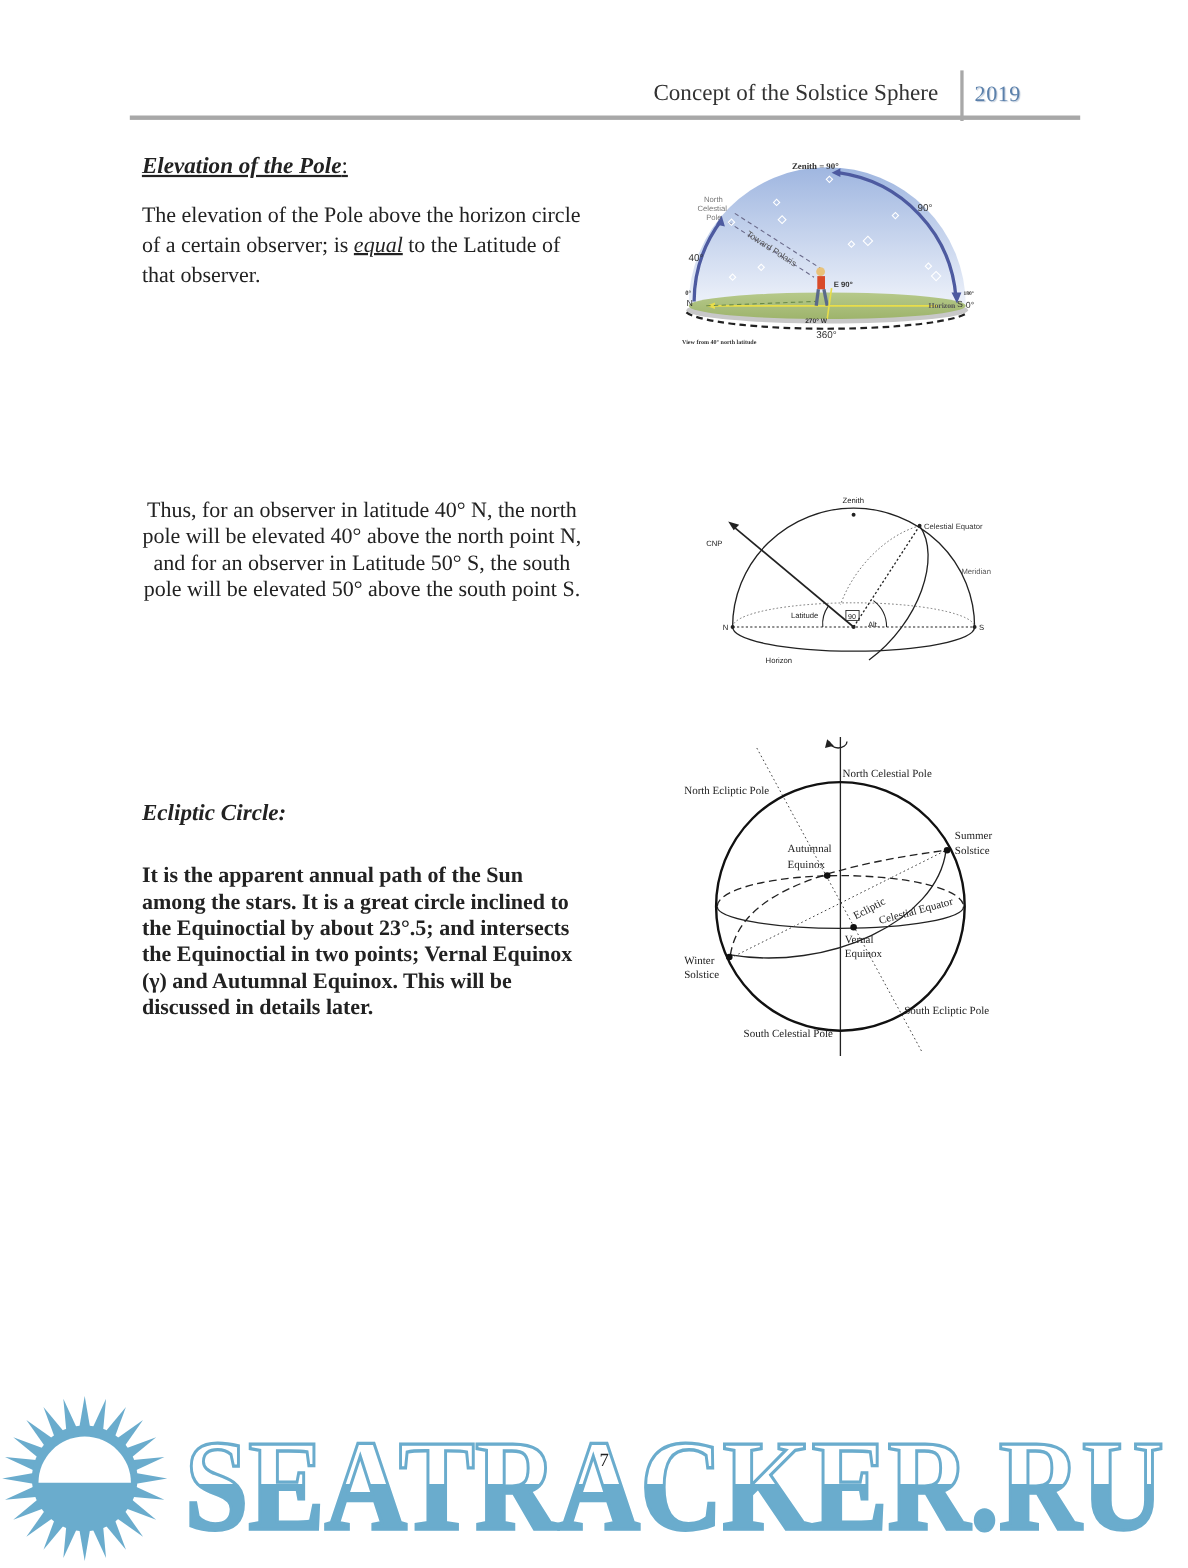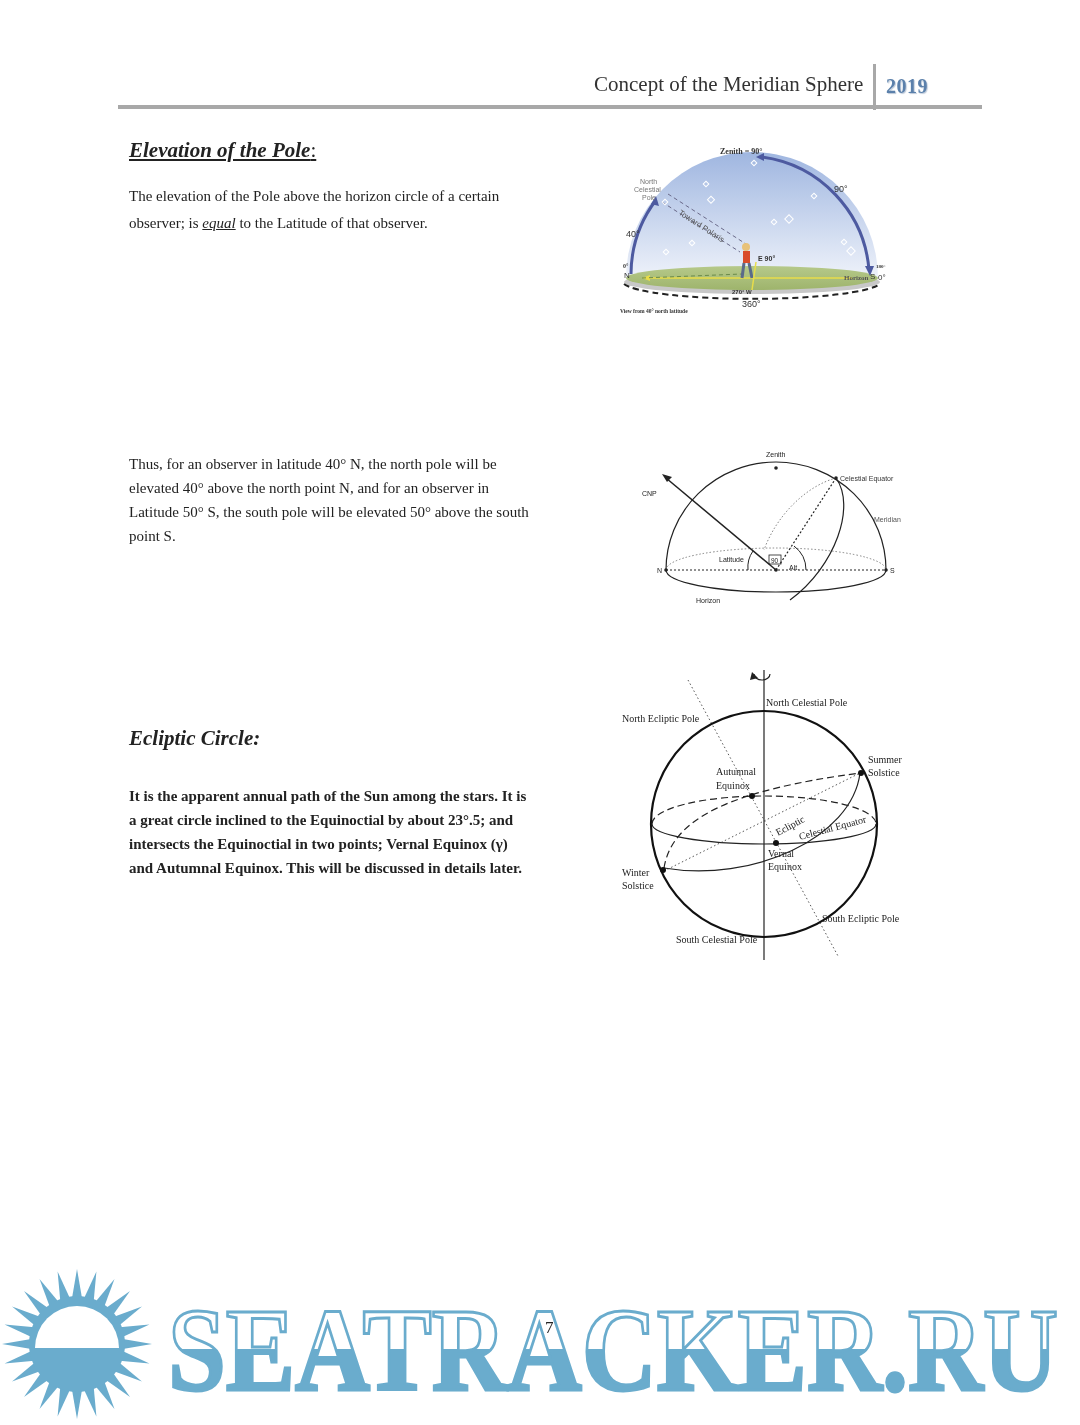--- a/index.html
+++ b/index.html
@@ -1,38 +1,38 @@
 <!DOCTYPE html>
 <html><head>
 <meta charset="utf-8">
 <style>
   html, body { margin: 0; padding: 0; background: #ffffff; }
   body { width: 1080px; height: 1425px; position: relative; overflow: hidden; font-family: "Liberation Serif", "DejaVu Serif", serif; color: #222; }
   .header-title { position: absolute; left: 594px; top: 72px; font-size: 21px; color: #333; }
   .header-divider-v { position: absolute; left: 873px; top: 64px; width: 3px; height: 46px; background: #a8a8a8; }
-  .header-year { position: absolute; left: 886px; top: 75px; font-size: 20px; font-weight: bold; color: #5b80ab; letter-spacing: 0.5px; text-shadow: 1px 1px 1px #bcc8d8; }
+  .header-year { position: absolute; left: 886px; top: 75px; font-size: 20px; font-weight: normal; color: #5b80ab; letter-spacing: 0.5px; text-shadow: 1px 1px 1px #bcc8d8; }
   .header-rule { position: absolute; left: 118px; top: 105px; width: 864px; height: 4px; background: #a8a8a8; }
 
   .heading { position: absolute; left: 129px; font-size: 21px; font-weight: bold; font-style: italic; color: #222; }
   .heading .colon { font-weight: normal; font-style: normal; }
-  .para { position: absolute; left: 129px; width: 400px; font-size: 15px; line-height: 24px; color: #222; }
+  .para { position: absolute; left: 129px; width: 400px; font-size: 20px; line-height: 24px; color: #222; }
   .para u { font-style: italic; text-decoration: underline; }
 
   .fig { position: absolute; }
   .fig svg { display: block; }
   .lbl { font-family: "Liberation Sans", sans-serif; }
   .slbl { font-family: "Liberation Serif", serif; }
 
   .page-number { position: absolute; left: 545px; top: 1318px; font-size: 17px; color: #222; z-index: 3; }
   .watermark { position: absolute; left: 0; top: 1262px; width: 981px; height: 163px; z-index: 2; }
 </style>
 </head>
 <body>
 
-<div class="header-title">Concept of the Meridian Sphere</div>
+<div class="header-title">Concept of the Solstice Sphere</div>
 <div class="header-divider-v"></div>
 <div class="header-year">2019</div>
 <div class="header-rule"></div>
 
 <div class="heading" style="top:138px;text-decoration:underline;"><span>Elevation of the Pole</span><span class="colon">:</span></div>
 <div class="para" style="top:183px; line-height:27px;"><span>The elevation of the Pole above the horizon circle of a certain observer; is </span><u>equal</u><span> to the Latitude of that observer.</span></div>
 
 <div class="fig" style="left:612px; top:142px;">
   <svg width="280" height="175" viewBox="0 0 280 175">
     <defs>
@@ -94,21 +94,21 @@
     <text x="120" y="152" font-size="6" font-weight="bold" fill="#333" class="lbl">270° W</text>
     <text x="264" y="126" font-size="5" font-weight="bold" fill="#333" class="slbl">180°</text>
     <text x="258" y="137" font-size="8" fill="#333" class="lbl">S</text>
     <text x="266" y="138" font-size="8" fill="#333" class="lbl">0°</text>
     <text x="232" y="138" font-size="7" font-weight="bold" fill="#555" class="slbl">Horizon</text>
     <text x="130" y="165" font-size="9" fill="#333" class="lbl">360°</text>
     <text x="8" y="171" font-size="5.5" font-weight="bold" fill="#333" class="slbl">View from 40° north latitude</text>
   </svg>
 </div>
 
-<div class="para" style="top:452px; width:400px;">Thus, for an observer in latitude 40° N, the north pole will be elevated 40° above the north point N, and for an observer in Latitude 50° S, the south pole will be elevated 50° above the south point S.</div>
+<div class="para" style="top:452px; width:400px;text-align:center;">Thus, for an observer in latitude 40° N, the north pole will be elevated 40° above the north point N, and for an observer in Latitude 50° S, the south pole will be elevated 50° above the south point S.</div>
 
 <div class="fig" style="left:636px; top:446px;">
   <svg width="280" height="165" viewBox="0 0 280 165">
 
     <path d="M30 124 A110 108 0 0 1 250 124" stroke="#222" stroke-width="1.2" fill="none"></path>
 
     <path d="M30 124 A110 22 0 0 1 250 124" stroke="#666" stroke-width="0.8" stroke-dasharray="1.5 2" fill="none"></path>
     <path d="M30 124 A110 22 0 0 0 250 124" stroke="#222" stroke-width="1.2" fill="none"></path>
 
     <line x1="30" y1="124" x2="250" y2="124" stroke="#222" stroke-width="1" stroke-dasharray="2 2"></line>

